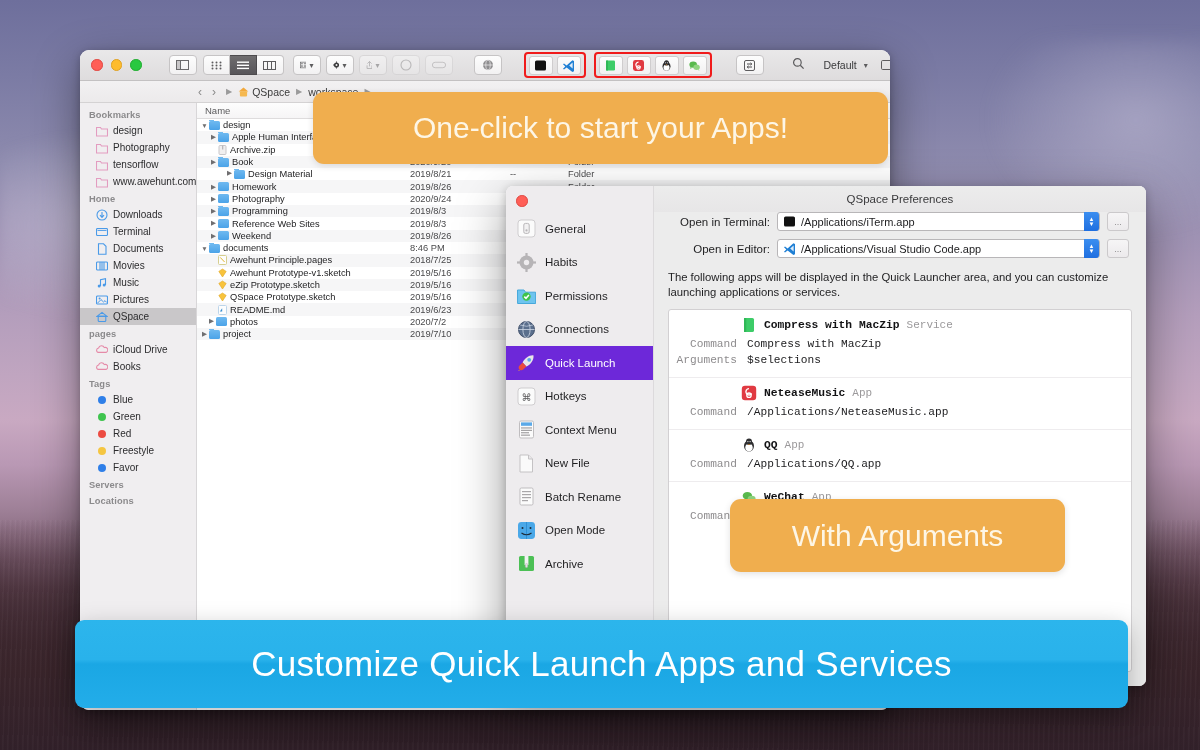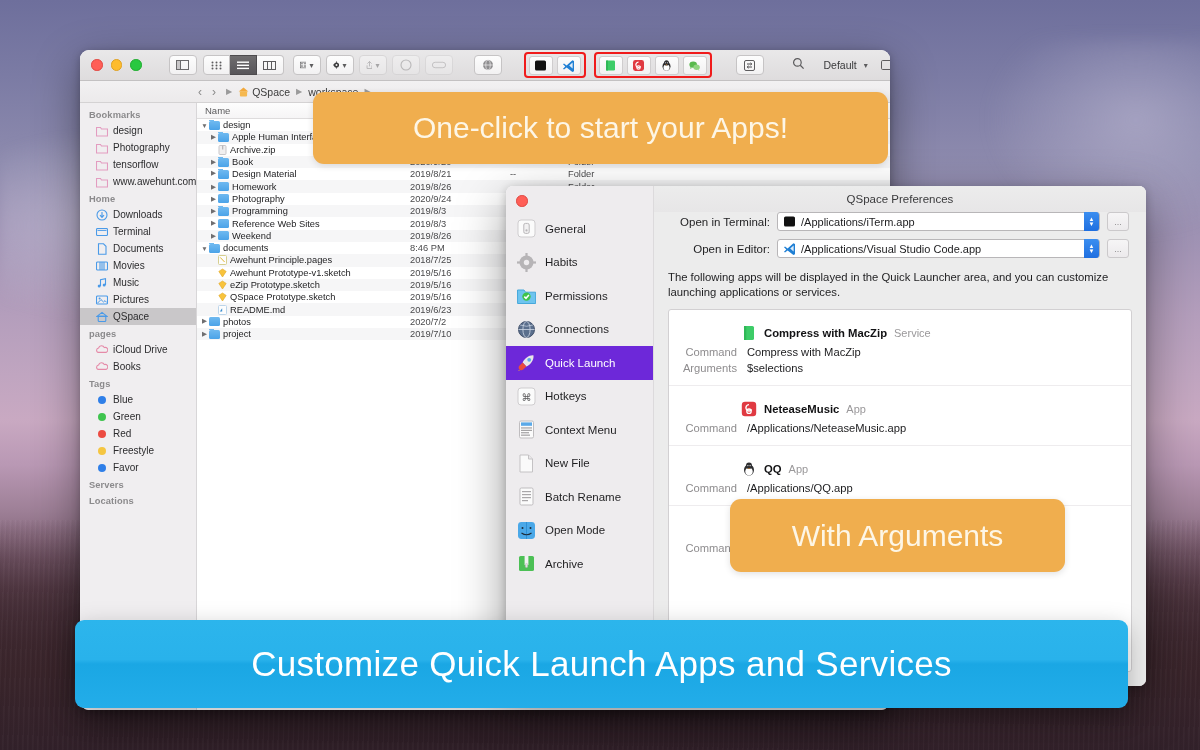--- a/index.html
+++ b/index.html
@@ -220,21 +220,21 @@
   }
   .prefs-desc {
     font-size: 11.3px; color: #1e1e20; line-height: 15px;
     padding: 4px 22px 9px 14px;
   }
   .applist {
     flex: 1; margin: 0 14px 0 14px; background: #fff;
     border: 1px solid #d2d0d2; border-radius: 3px;
     overflow: hidden; position: relative;
   }
-  .app-row { border-bottom: 1px solid #eeecee; padding: 15px 0 9px 0; }
+  .app-row { border-bottom: 1px solid #eeecee; padding: 7px 0 9px 0; font-family: Liberation Mono, monospace; }
   .app-row:last-child { border-bottom: none; }
   .ar-head { display: flex; align-items: center; gap: 7px; padding-left: 72px; margin-bottom: 3px;}
   .ar-head .aico { width: 16px; height: 16px; flex:0 0 16px; }
   .ar-name { font-size: 11.3px; color: #121214; font-weight: 600; }
   .ar-type { font-size: 11px; color: #9a989a; }
   .ar-line { display: flex; font-size: 11.2px; line-height: 16px; }
   .ar-key { width: 68px; text-align: right; color: #8e8c8e; flex: 0 0 68px; }
   .ar-val { padding-left: 10px; color: #1c1c1e; }
   .plusminus {
     position: absolute; right: 6px; bottom: 4px; display: flex; gap: 2px;
@@ -683,21 +683,21 @@
               <span class="nm">
                 <span class="folder-ic"></span>
                 <span>Book</span>
               </span>
             </div>
             <div class="cell date c-date">2020/9/20</div>
             <div class="cell size c-size">--</div>
             <div class="cell kind c-kind">Folder</div>
           </div>
           <div class="fl-row">
-            <div class="cell c-name" style="display:flex;align-items:flex-start;padding-left:12px;">
+            <div class="cell c-name" style="display:flex;align-items:flex-start;padding-left:28px;">
               <span class="tri">▶</span>
               <span class="nm">
                 <span class="folder-ic"></span>
                 <span>Design Material</span>
               </span>
             </div>
             <div class="cell date c-date">2019/8/21</div>
             <div class="cell size c-size">--</div>
             <div class="cell kind c-kind">Folder</div>
           </div>
@@ -839,21 +839,21 @@
                   <path d="M1.8 6.6 L4.2 3.2 L4.2 6.6" fill="#3a8ed0"></path>
                 </svg>
                 <span>README.md</span>
               </span>
             </div>
             <div class="cell date c-date">2019/6/23</div>
             <div class="cell size c-size"></div>
             <div class="cell kind c-kind"></div>
           </div>
           <div class="fl-row">
-            <div class="cell c-name" style="display:flex;align-items:flex-start;padding-left:3px;">
+            <div class="cell c-name" style="display:flex;align-items:flex-start;padding-left:10px;">
               <span class="tri">▶</span>
               <span class="nm">
                 <span class="folder-ic"></span>
                 <span>photos</span>
               </span>
             </div>
             <div class="cell date c-date">2020/7/2</div>
             <div class="cell size c-size"></div>
             <div class="cell kind c-kind"></div>
           </div>

